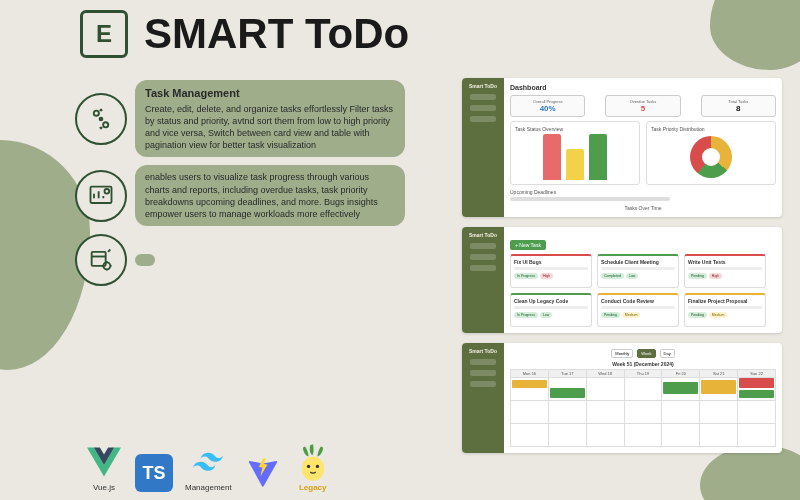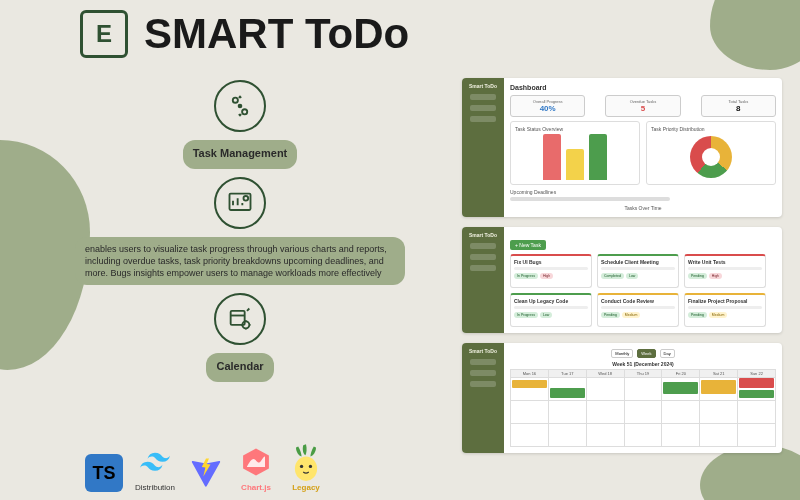--- a/index.html
+++ b/index.html
@@ -57,21 +57,21 @@
     font-weight: 700;
     color: #1a1a1a;
   }
   .features {
     position: absolute;
     left: 75px; top: 80px;
     width: 330px;
     display: flex; flex-direction: column; gap: 8px;
   }
   .feature {
-    display: flex; align-items: center; gap: 8px; flex-direction: column;
+    display: flex; align-items: center; gap: 8px;
   }
   .feature-icon {
     width: 52px; height: 52px;
     border: 2px solid #2f5132;
     border-radius: 50%;
     flex-shrink: 0;
     display: flex; align-items: center; justify-content: center;
     background: #eae8e1;
     font-size: 20px;
     color: #2f5132;
@@ -100,21 +100,21 @@
   }
   .tech-badge {
     width: 38px; height: 38px;
     border-radius: 6px;
     display: flex; align-items: center; justify-content: center;
     font-size: 18px; font-weight: bold;
   }
   .tech-label { font-size: 8px; color: #333; }
   
   .vue { color: #41b883; }
-  .ts-badge { background: #3178c6; color: #000000; border-radius: 6px; }
+  .ts-badge { background: #3178c6; color: #ffffff; border-radius: 6px; }
   .tw { color: #38bdf8; font-size: 22px; }
   .chartjs { color: #ff6384; }
   .pinia { font-size: 26px; }
   .vite { font-size: 26px; }
   
   .mockups {
     position: absolute;
     right: 18px; top: 78px;
     width: 320px;
     display: flex; flex-direction: column; gap: 10px;
@@ -229,20 +229,22 @@
     <div class="feature-icon">
       <svg viewBox="0 0 24 24" fill="none" stroke="#2f5132" stroke-width="1.6">
         <circle cx="8" cy="7" r="2.2"></circle>
           <circle cx="16" cy="17" r="2.2"></circle>
         <path d="M11 5l1-1 1 1M11 19l1 1 1-1"></path>
         <circle cx="12" cy="12" r="1.2" fill="#2f5132"></circle>
       </svg>
     </div>
     <div class="feature-card">
       <div class="feature-title">Task Management</div>
+      <div>Create, edit, delete, and organize tasks effortlessly
+Filter tasks by status and priority, avtnd sort them from low to high priority and vice versa, Switch between card view and table with pagination view for better task visualization</div>
     </div>
   </div>
   <div class="feature">
     <div class="feature-icon">
       <svg viewBox="0 0 24 24" fill="none" stroke="#2f5132" stroke-width="1.6">
         <rect x="3" y="4" width="18" height="14" rx="1"></rect>
         <path d="M6 14v-4M10 14V8M14 14v-2"></path>
         <circle cx="17" cy="8" r="2"></circle>
       </svg>
     </div>
@@ -254,53 +256,52 @@
     <div class="feature-icon">
       <svg viewBox="0 0 24 24" fill="none" stroke="#2f5132" stroke-width="1.6">
         <rect x="4" y="5" width="12" height="12" rx="1"></rect>
         <path d="M4 9h12"></path>
         <circle cx="17" cy="17" r="3"></circle>
           <path d="M17 14v-1M17 21v-1M14 17h-1M21 17h-1"></path>
         <path d="M18 5l2-2"></path>
       </svg>
     </div>
     <div class="feature-card">
-      <div class="feature-title">Calendar</div>
     </div>
   </div>
 </div>
 
 <div class="tech-stack">
+  <div class="tech">
+    <div class="tech-badge vue">
+      <svg width="34" height="30" viewBox="0 0 100 86">
+          <path fill="#41b883" d="M0 0l50 86L100 0H80L50 52 20 0z"></path>
+          <path fill="#35495e" d="M20 0l30 52L80 0H62L50 21 38 0z"></path>
+        </svg>
+    </div>
+    <div class="tech-label">Vue.js</div>
+  </div>
   <div class="tech">
     <div class="tech-badge ts-badge">TS</div>
   </div>
   <div class="tech">
     <div class="tech-badge tw">
       <svg width="30" height="20" viewBox="0 0 54 33" fill="#38bdf8">
           <path d="M27 0C19.8 0 15.3 3.6 13.5 10.8 16.2 7.2 19.35 5.85 22.95 6.75c2.05.51 3.52 2 5.15 3.65C30.74 13.1 33.8 16.2 40.5 16.2c7.2 0 11.7-3.6 13.5-10.8-2.7 3.6-5.85 4.95-9.45 4.05-2.05-.51-3.52-2-5.15-3.65C36.76 3.1 33.7 0 27 0zM13.5 16.2C6.3 16.2 1.8 19.8 0 27c2.7-3.6 5.85-4.95 9.45-4.05 2.05.51 3.52 2 5.15 3.65 2.64 2.7 5.7 5.8 12.4 5.8 7.2 0 11.7-3.6 13.5-10.8-2.7 3.6-5.85 4.95-9.45 4.05-2.05-.51-3.52-2-5.15-3.65-2.64-2.7-5.7-5.8-12.4-5.8z"></path>
         </svg>
     </div>
-    <div class="tech-label">Distribution</div>
+    <div class="tech-label">Management</div>
   </div>
   <div class="tech">
     <div class="tech-badge vite">
       <svg width="30" height="30" viewBox="0 0 100 100">
           <path fill="#646cff" d="M97 14L52 94c-1 2-4 2-5 0L3 14c-1-2 1-5 3-4l44 8 44-8c2-1 4 2 3 4z"></path>
           <path fill="#ffd62e" d="M50 2L36 30l12 2-7 30 24-40-13-2 8-18z"></path>
         </svg>
     </div>
-  </div>
-  <div class="tech">
-    <div class="tech-badge">
-      <svg width="30" height="30" viewBox="0 0 100 100">
-          <polygon fill="#fe777b" points="50,5 93,28 93,72 50,95 7,72 7,28"></polygon>
-          <path fill="#fff" d="M20 65c8-15 15-25 22-25s10 12 18 12 12-20 20-20v35H20z" opacity="0.85"></path>
-        </svg>
-    </div>
-    <div class="tech-label chartjs" style="font-weight:700;color:#fe777b;">Chart.js</div>
   </div>
   <div class="tech">
     <div class="tech-badge pinia">
       <svg width="34" height="40" viewBox="0 0 60 72">
           <ellipse cx="30" cy="48" rx="20" ry="22" fill="#ffe56c"></ellipse>
           <path fill="#4a9c45" d="M30 4c2 8 1 16-1 20-4-2-6-10-4-18zM16 8c4 6 6 14 6 18-5-1-10-8-10-16zM44 8c-4 6-6 14-6 18 5-1 10-8 10-16z"></path>
           <circle cx="22" cy="44" r="3" fill="#333"></circle>
           <circle cx="38" cy="44" r="3" fill="#333"></circle>
           <path d="M25 54q5 4 10 0" stroke="#333" stroke-width="2" fill="none"></path>
         </svg>

